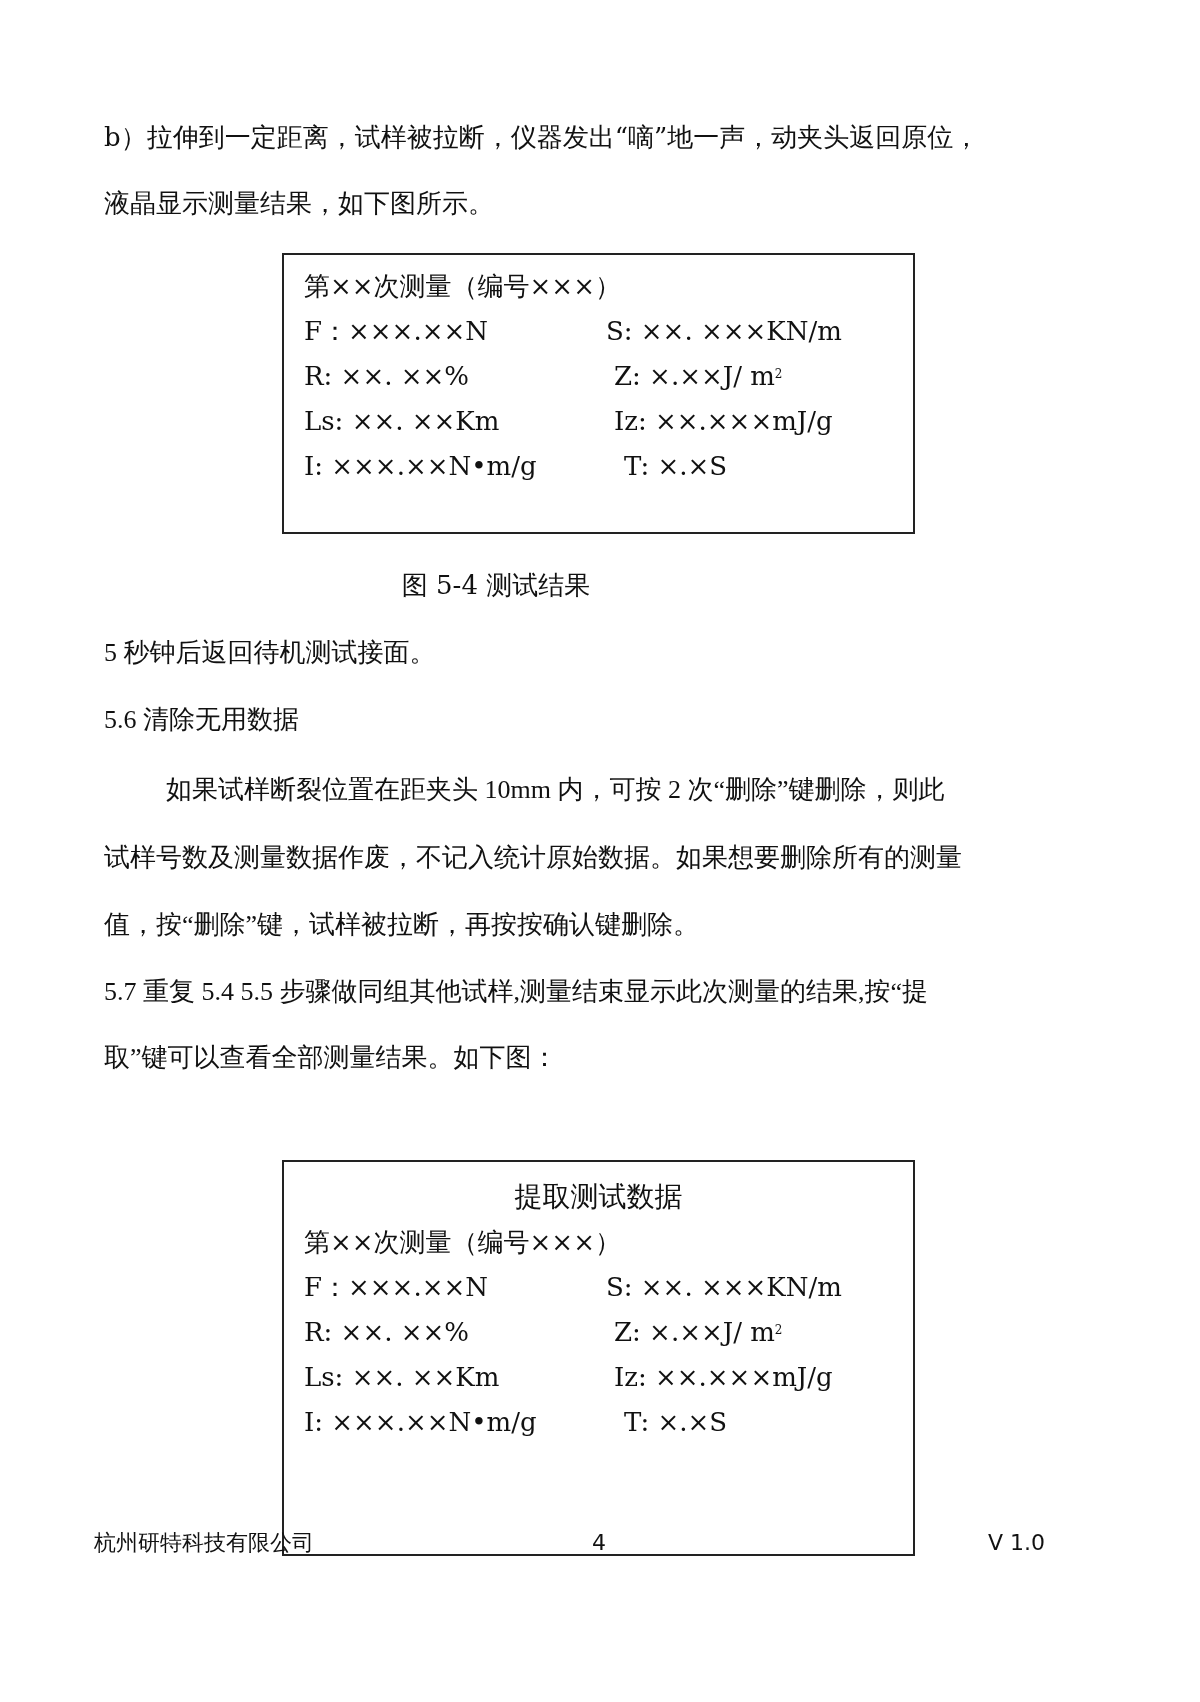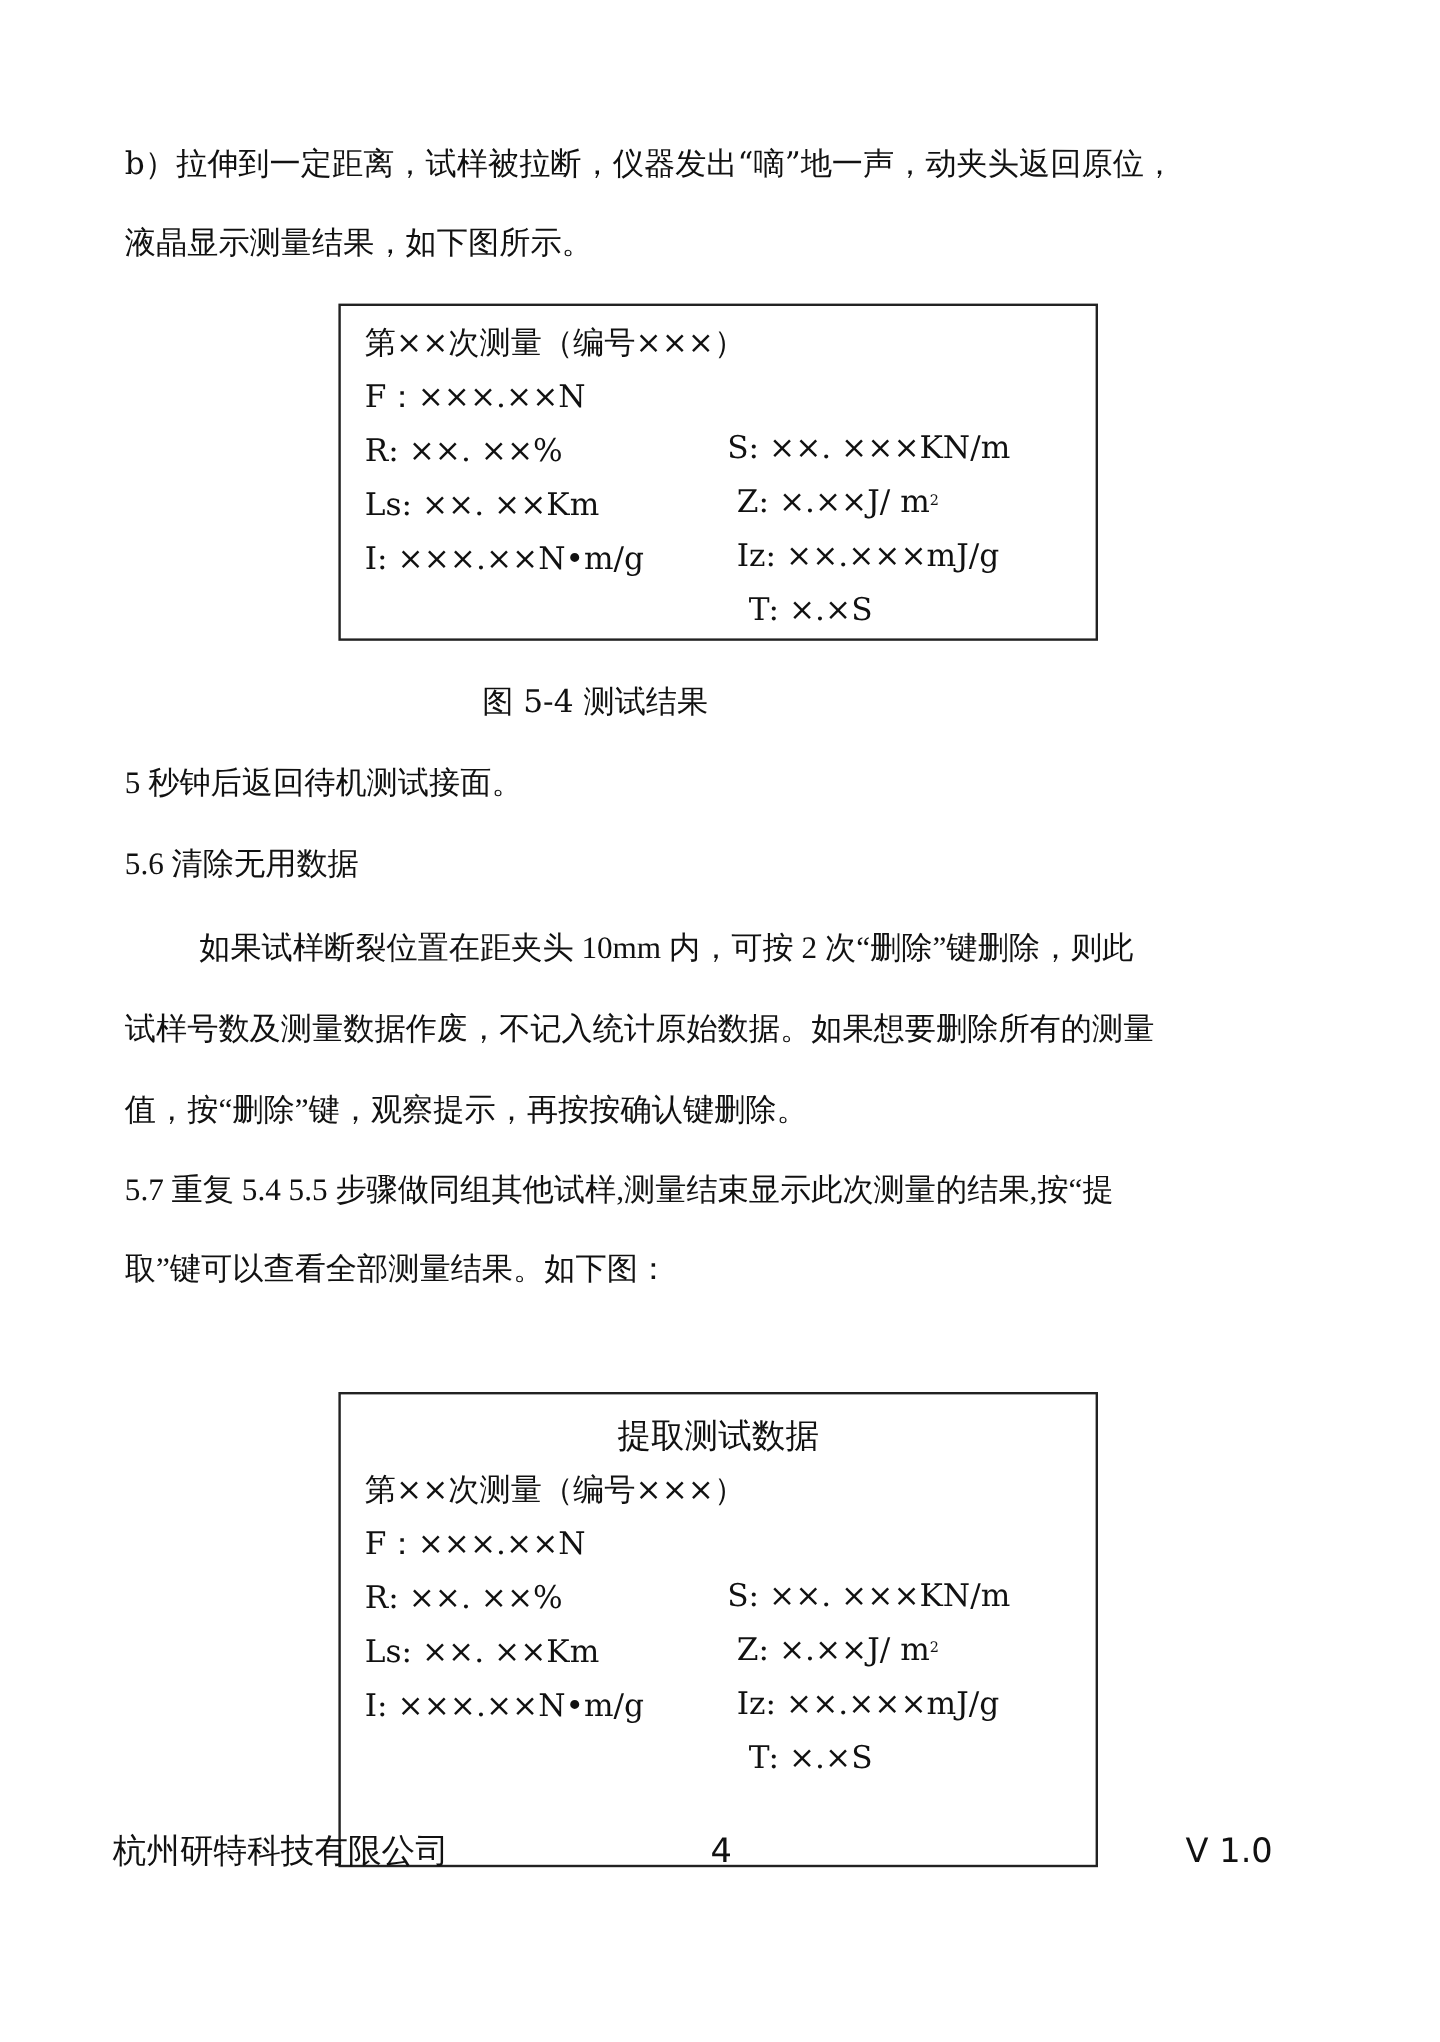--- a/index.html
+++ b/index.html
@@ -7,25 +7,25 @@
   .serif { font-family: "DejaVu Serif", "Liberation Serif", serif; }
   .sans { font-family: Liberation Serif, serif; }
   .line { position: absolute; white-space: nowrap; font-size: 26px; line-height: 34px; }
   .p { left: 104px; }
   .indent { left: 166px; }
   .box { position: absolute; left: 282px; width: 633px; border: 2px solid #222; box-sizing: border-box; }
   #box1 { top: 253px; height: 281px; }
   #box2 { top: 1160px; height: 396px; }
   .bl { position: absolute; white-space: nowrap; font-family: "DejaVu Serif", "Liberation Serif", serif; font-size: 26px; line-height: 34px; letter-spacing: 0px; }
   .c1 { left: 20px; }
-  .c2 { left: 330px; margin-top: 43px; }
+  .c2 { left: 330px; }
   .title { left: 0; right: 0; text-align: center; font-size: 28px; }
   sup { font-size: 12px; vertical-align: top; position: relative; top: -2px; }
   .caption { left: 0; width: 992px; text-align: center; }
-  .footer { position: absolute; top: 1528px; font-family: "DejaVu Sans", "Liberation Sans", sans-serif; font-size: 28px; line-height: 30px; white-space: nowrap; }
+  .footer { position: absolute; top: 1528px; font-family: "DejaVu Sans", "Liberation Sans", sans-serif; font-size: 22px; line-height: 30px; white-space: nowrap; }
 </style>
 </head>
 <body>
 
 <div class="line p serif" style="top:120px">b）拉伸到一定距离，试样被拉断，仪器发出“嘀”地一声，动夹头返回原位，</div>
 <div class="line p serif" style="top:186px">液晶显示测量结果，如下图所示。</div>
 
 <div class="box" id="box1">
   <div class="bl c1" style="top:14px">第××次测量（编号×××）</div>
   <div class="bl c1" style="top:59px">F：×××.××N</div>
@@ -38,21 +38,21 @@
   <div class="bl c2" style="top:194px;left:340px">T: ×.×S</div>
 </div>
 
 <div class="line caption serif" style="top:568px">图 5-4  测试结果</div>
 
 <div class="line p sans" style="top:636px">5 秒钟后返回待机测试接面。</div>
 
 <div class="line p sans" style="top:703px">5.6 清除无用数据</div>
 <div class="line indent sans" style="top:773px">如果试样断裂位置在距夹头 10mm 内，可按 2 次“删除”键删除，则此</div>
 <div class="line p sans" style="top:841px">试样号数及测量数据作废，不记入统计原始数据。如果想要删除所有的测量</div>
-<div class="line p sans" style="top:908px">值，按“删除”键，观察提示，再按按确认键删除。</div>
+<div class="line p sans" style="top:908px">值，按“删除”键，试样被拉断，再按按确认键删除。</div>
 
 <div class="line p sans" style="top:975px">5.7 重复 5.4    5.5 步骤做同组其他试样,测量结束显示此次测量的结果,按“提</div>
 <div class="line p sans" style="top:1041px">取”键可以查看全部测量结果。如下图：</div>
 
 <div class="box" id="box2">
   <div class="bl title" style="top:18px">提取测试数据</div>
   <div class="bl c1" style="top:63px">第××次测量（编号×××）</div>
   <div class="bl c1" style="top:108px">F：×××.××N</div>
   <div class="bl c2" style="top:108px;left:322px">S: ××. ×××KN/m</div>
   <div class="bl c1" style="top:153px">R:  ××. ××%</div>

